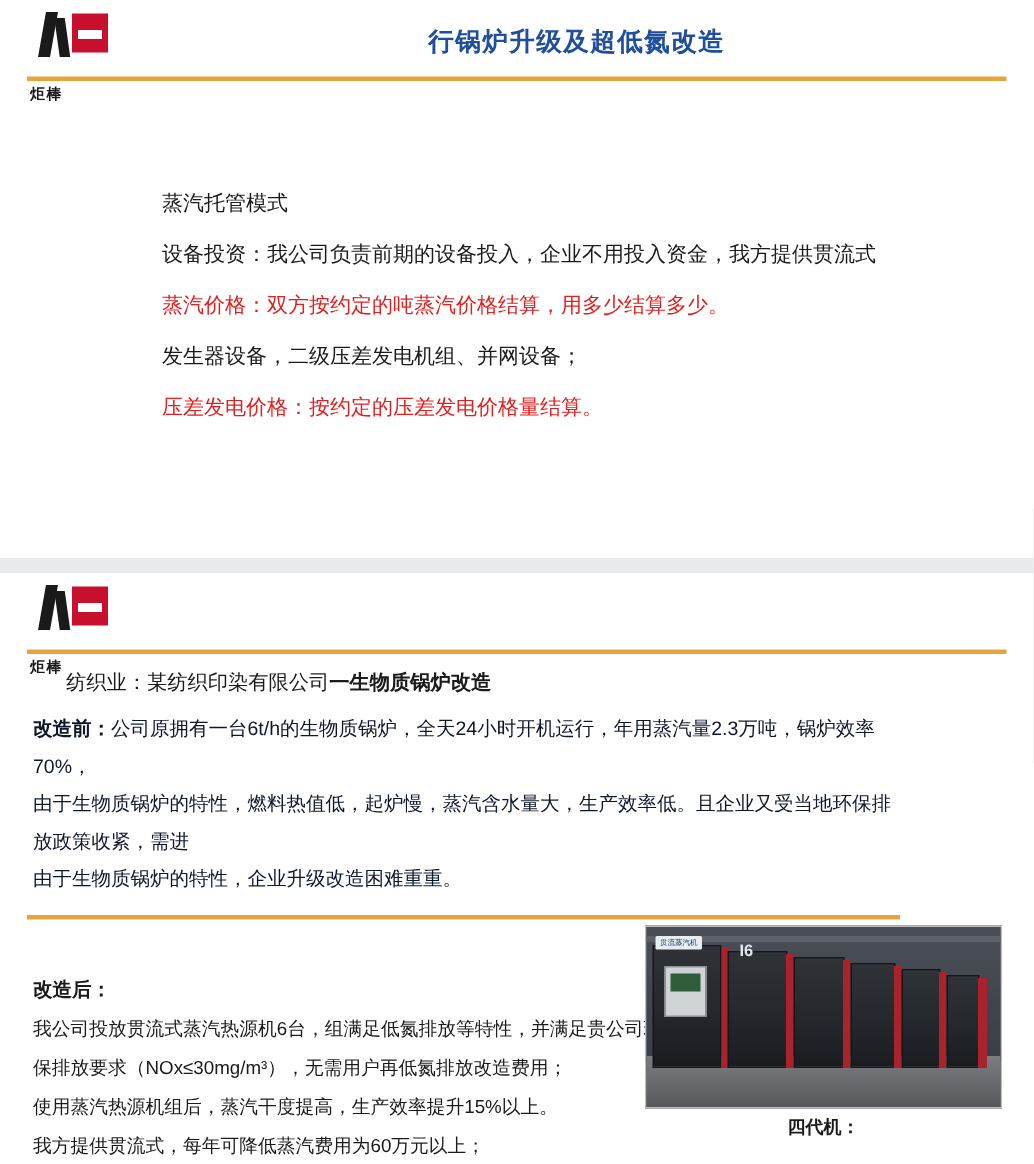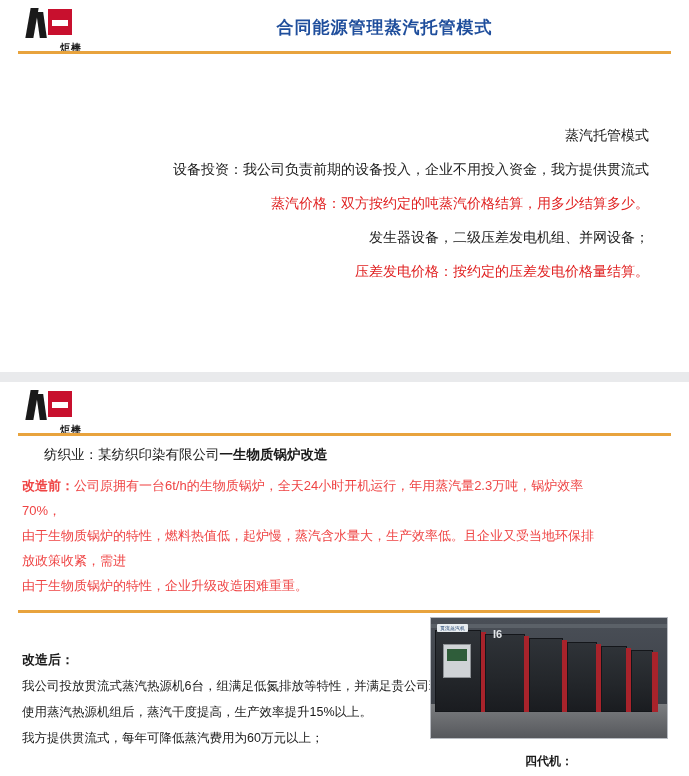--- a/index.html
+++ b/index.html
@@ -72,25 +72,25 @@
   }
   .logo-blk3 {
     position: absolute;
     left: 30px;
     top: 12px;
     width: 16px;
     height: 6px;
     background: #ffffff;
   }
   .logo-text {
-    text-align: right;
+    text-align: left;
     font-size: 10px;
     color: #1a1a1a;
     letter-spacing: 1px;
-    margin-top: 1px;
+    margin-top: 16px;
     font-weight: bold;
   }
   .header-title {
     position: absolute;
     left: 100px;
     right: 20px;
     top: 16px;
     text-align: center;
     font-size: 17px;
     font-weight: bold;
@@ -105,21 +105,20 @@
     height: 3px;
     background: #e8a33d;
   }
 
   
   .s1-body {
     position: absolute;
     left: 108px;
     top: 118px;
     right: 40px;
-    text-align: right;
   }
   .s1-line {
     font-size: 14px;
     color: #1a1a1a;
     line-height: 34px;
     white-space: nowrap;
   }
   .s1-line.red {
     color: #e01f1f;
   }
@@ -136,21 +135,21 @@
     font-size: 13.5px;
     color: #1a1a1a;
     white-space: nowrap;
   }
   .s2-sub b {
     font-weight: bold;
   }
   .s2-para {
     margin: 9px 22px 0 22px;
     font-size: 13px;
-    color: #ef4444;
+    color: #0f172a;
     line-height: 25px;
   }
   .s2-para .lead {
     font-weight: bold;
   }
   .divider {
     margin: 12px 18px 0 18px;
     height: 3px;
     background: #e8a33d;
   }
@@ -265,21 +264,21 @@
     font-weight: bold;
   }
   .ph-pipe {
     position: absolute;
     left: 0; right: 0;
     top: 6px;
     height: 4px;
     background: #5b6168;
   }
   .photo-cap {
-    margin-top: 14px;
+    margin-top: 4px;
     text-align: center;
     font-size: 12px;
     font-weight: bold;
     color: #1a1a1a;
     font-family: Liberation Serif, serif;
   }
 </style>
 </head>
 <body>
 
@@ -290,21 +289,21 @@
     <div class="header">
       <div class="logo">
         <div class="logo-mark">
           <div class="logo-red"></div>
           <div class="logo-blk1"></div>
           <div class="logo-blk2"></div>
           <div class="logo-blk3"></div>
         </div>
         <div class="logo-text">炬棒</div>
       </div>
-      <div class="header-title">合同能源管理蒸汽托管模式</div>
+      <div class="header-title">行锅炉升级及超低氮改造</div>
       <div class="header-rule"></div>
     </div>
 
     <div class="s1-body">
       <div class="s1-line">蒸汽托管模式</div>
       <div class="s1-line">设备投资：我公司负责前期的设备投入，企业不用投入资金，我方提供贯流式</div>
       <div class="s1-line red">蒸汽价格：双方按约定的吨蒸汽价格结算，用多少结算多少。</div>
       <div class="s1-line">发生器设备，二级压差发电机组、并网设备；</div>
       <div class="s1-line red">压差发电价格：按约定的压差发电价格量结算。</div>
     </div>
@@ -336,20 +335,21 @@
         <div>由于生物质锅炉的特性，燃料热值低，起炉慢，蒸汽含水量大，生产效率低。且企业又受当地环保排放政策收紧，需进</div>
         <div>由于生物质锅炉的特性，企业升级改造困难重重。</div>
       </div>
 
       <div class="divider"></div>
 
       <div class="lower">
         <div class="lower-left">
           <div class="lower-title">改造后：</div>
           <div class="lower-line">我公司投放贯流式蒸汽热源机6台，组满足低氮排放等特性，并满足贵公司环</div>
+          <div class="lower-line">保排放要求（NOx≤30mg/m³），无需用户再低氮排放改造费用；</div>
           <div class="lower-line">使用蒸汽热源机组后，蒸汽干度提高，生产效率提升15%以上。</div>
           <div class="lower-line">我方提供贯流式，每年可降低蒸汽费用为60万元以上；</div>
         </div>
 
         <div class="photo-wrap">
           <div class="photo">
             <div class="ph-wall"></div>
             <div class="ph-pipe"></div>
             <div class="ph-floor"></div>
             <div class="ph-unit u1"></div>

